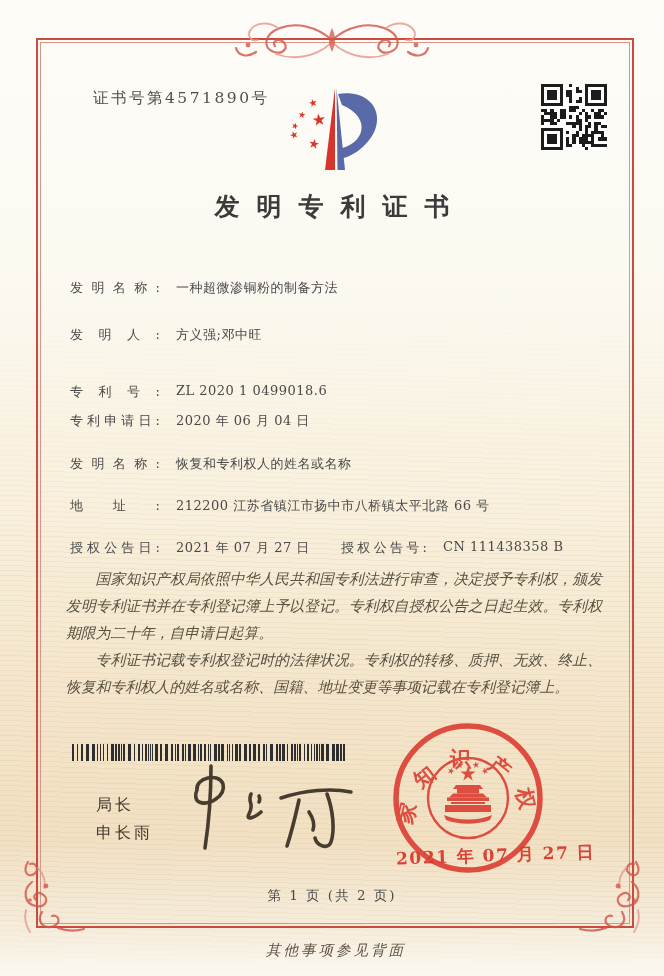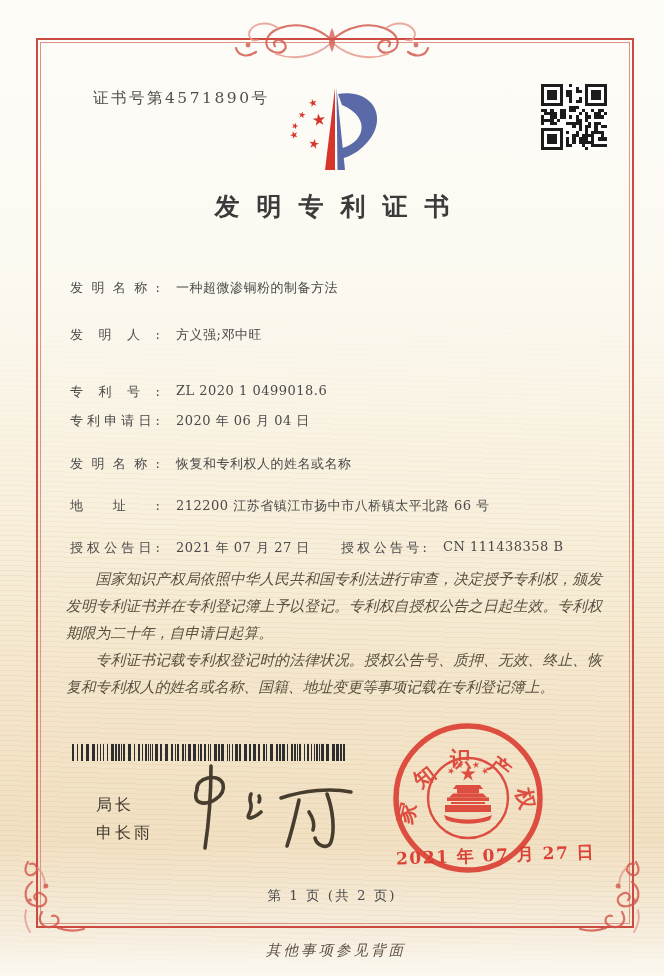--- a/index.html
+++ b/index.html
@@ -263,21 +263,21 @@
   </div>
   <div class="row" style="top:539px">
     <span class="flabel">授权公告日:</span><span class="fvalue">2021 年 07 月 27 日</span>
     <span class="pair2">
       <span class="flabel">授权公告号:</span><span class="fvalue">CN 111438358 B</span>
     </span>
   </div>
 
   <div class="paras">
     <p>国家知识产权局依照中华人民共和国专利法进行审查，决定授予专利权，颁发发明专利证书并在专利登记簿上予以登记。专利权自授权公告之日起生效。专利权期限为二十年，自申请日起算。</p>
-    <p>专利证书记载专利权登记时的法律状况。授权公告号、质押、无效、终止、恢复和专利权人的姓名或名称、国籍、地址变更等事项记载在专利登记簿上。</p>
+    <p>专利证书记载专利权登记时的法律状况。专利权的转移、质押、无效、终止、恢复和专利权人的姓名或名称、国籍、地址变更等事项记载在专利登记簿上。</p>
   </div>
 
   <svg class="orn" style="left:72px;top:744px" width="276" height="17" viewBox="0 0 276 17" preserveAspectRatio="none">
     <g id="bc-bars" fill="#2e2e2e">
         <rect x="0" y="0" width="2" height="17"></rect>
         <rect x="5" y="0" width="1" height="17"></rect>
         <rect x="9" y="0" width="2" height="17"></rect>
         <rect x="14" y="0" width="3" height="17"></rect>
         <rect x="20" y="0" width="3" height="17"></rect>
         <rect x="25" y="0" width="1" height="17"></rect>

